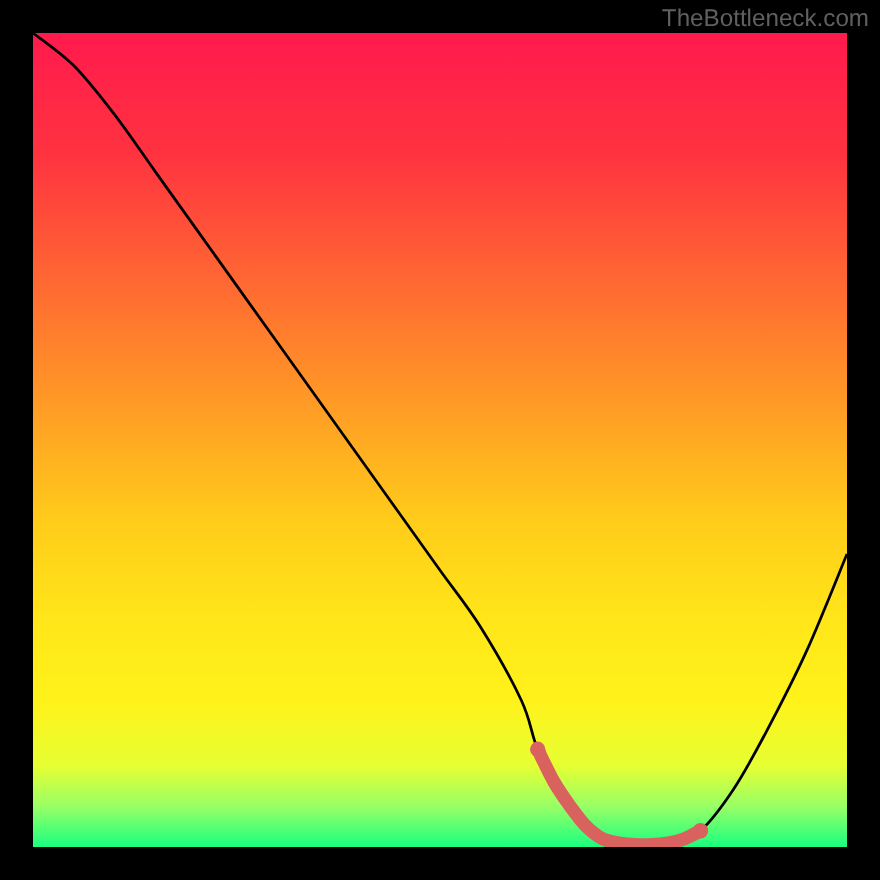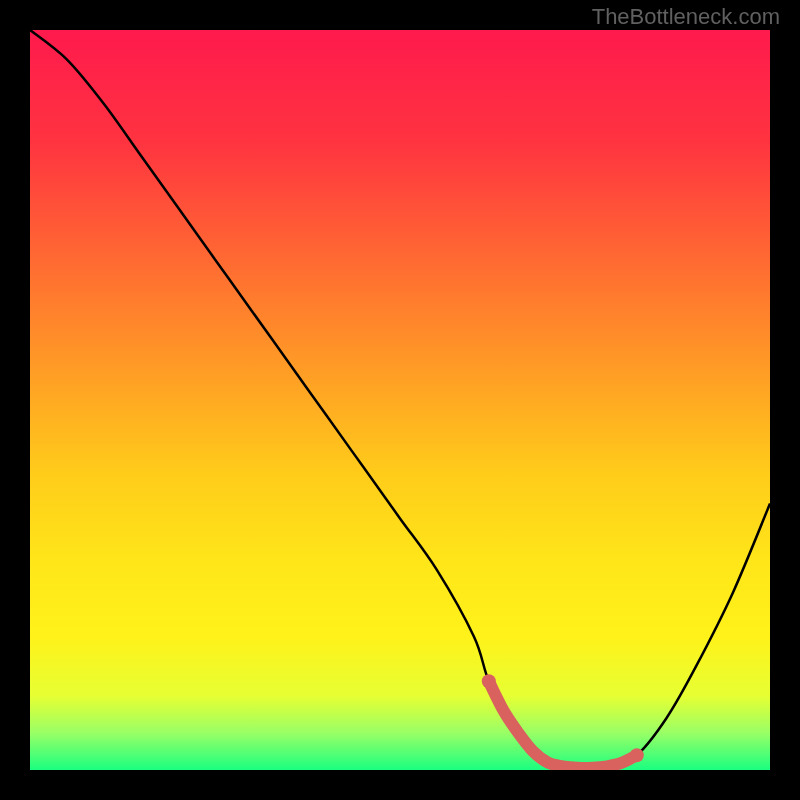--- a/index.html
+++ b/index.html
@@ -7,21 +7,21 @@
     width: 800px;
     height: 800px;
     background: #000;
     position: relative;
     font-family: Arial, sans-serif;
     overflow: hidden;
   }
   .watermark {
     position: absolute;
     top: 4px;
-    right: 20px;
+    right: 10px;
     color: #606060;
     font-size: 22px;
     font-weight: 500;
     z-index: 10;
   }
   .plot-area {
     position: absolute;
     top: 30px;
     left: 30px;
     width: 740px;

